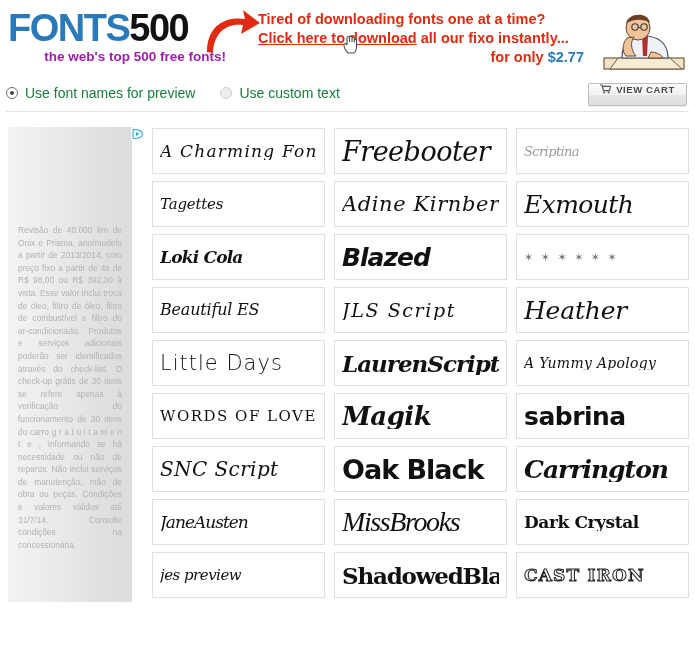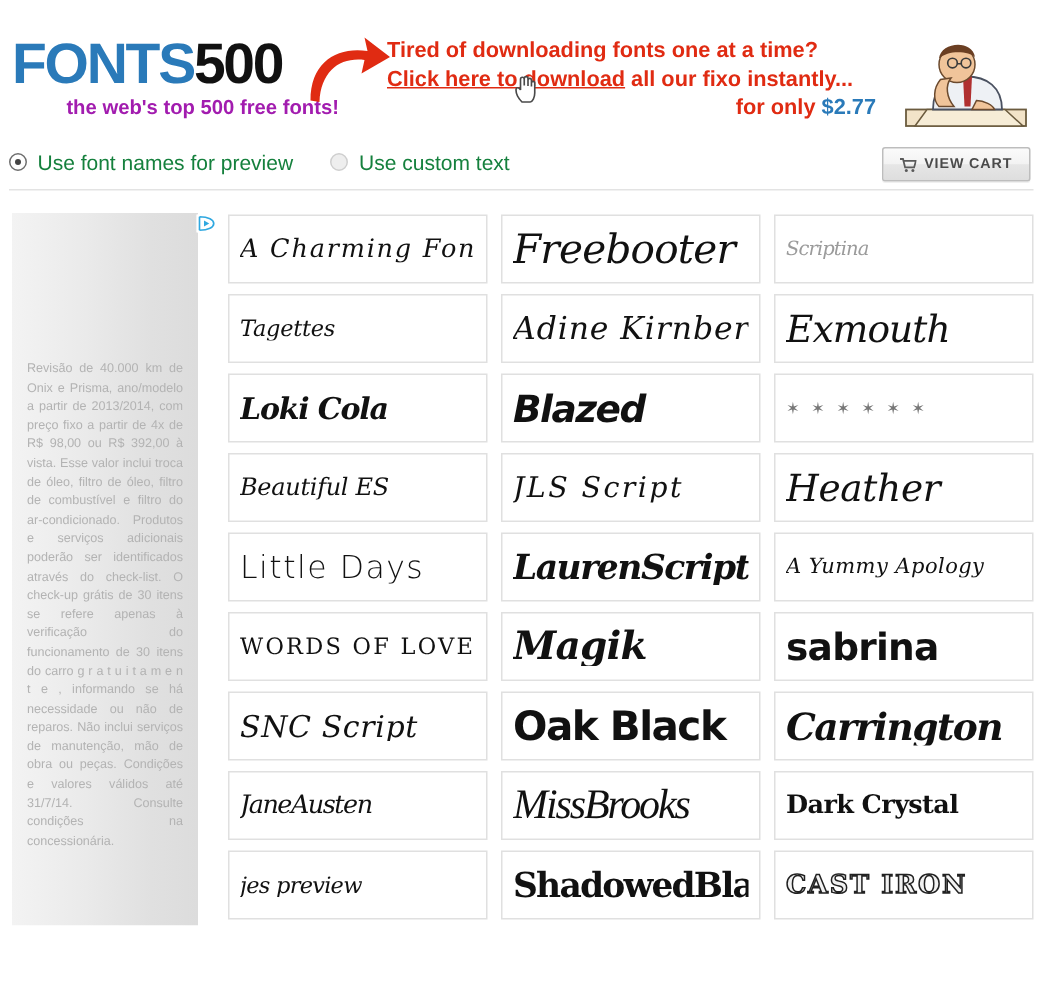--- a/index.html
+++ b/index.html
@@ -7,21 +7,20 @@
     padding: 0;
     background: #ffffff;
     font-family: "Liberation Sans", sans-serif;
   }
   #page {
     position: relative;
     width: 695px;
     height: 602px;
     overflow: hidden;
     background: #ffffff;
-    margin-top: 15px;
   }
 
   
   #header {
     position: absolute;
     left: 0; top: 0;
     width: 695px;
     height: 76px;
   }
   #logo-block {
@@ -91,21 +90,21 @@
 
   
   #view-cart-btn {
     position: absolute;
     right: 8px; top: 83px;
     width: 97px; height: 21px;
     border: 1px solid #bdbdbd;
     border-radius: 2px;
     background: linear-gradient(to bottom,#fbfbfb 0%,#f2f2f2 50%,#e6e6e6 51%,#dedede 100%);
     display: flex;
-    align-items: center;
+    align-items: flex-start;
     justify-content: center;
     gap: 5px;
     cursor: pointer;
     box-shadow: 0 1px 0 rgba(0,0,0,.06);
   }
   #view-cart-label {
     font-size: 9.5px;
     font-weight: bold;
     letter-spacing: .6px;
     color: #4a4a4a;
@@ -220,21 +219,21 @@
     overflow: hidden;
   }
 
   
   .s-charming   { font-family:"DejaVu Serif",serif; font-style:italic; font-size:17px; letter-spacing:1.2px; font-weight:400; }
   .s-freebooter { font-family:"DejaVu Serif",serif; font-style:italic; font-size:27px; letter-spacing:-.5px; }
   .s-scriptina  { font-family:"DejaVu Serif",serif; font-style:italic; font-size:13px; color:#9b9b9b; letter-spacing:-.6px; }
   .s-tagettes   { font-family:"DejaVu Serif",serif; font-style:italic; font-size:15px; letter-spacing:-.2px; }
   .s-adine      { font-family:"DejaVu Serif",serif; font-style:italic; font-size:21px; letter-spacing:.6px; }
   .s-exmouth    { font-family:"DejaVu Serif",serif; font-style:italic; font-size:25px; letter-spacing:-.6px; }
-  .s-loki       { font-family:"DejaVu Serif",serif; font-style:italic; font-weight:bold; font-size:20px; letter-spacing:-.8px; }
+  .s-loki       { font-family:"DejaVu Serif",serif; font-style:italic; font-weight:bold; font-size:17px; letter-spacing:-.8px; }
   .s-blazed     { font-family:"DejaVu Sans",sans-serif; font-style:italic; font-weight:bold; font-size:25px; letter-spacing:-1px; }
   .s-cherubs    { font-family:"DejaVu Sans",sans-serif; font-size:11px; color:#777; letter-spacing:2px; }
   .s-beautiful  { font-family:"DejaVu Serif",serif; font-style:italic; font-size:16px; letter-spacing:-.2px; }
   .s-jls        { font-family:"DejaVu Serif",serif; font-style:italic; font-size:19px; letter-spacing:1.6px; }
   .s-heather    { font-family:"DejaVu Serif",serif; font-style:italic; font-size:25px; letter-spacing:-.2px; }
   .s-little     { font-family:"DejaVu Sans",sans-serif; font-size:21px; letter-spacing:1px; font-weight:300; }
   .s-lauren     { font-family:"DejaVu Serif",serif; font-style:italic; font-weight:bold; font-size:23px; letter-spacing:-1px; }
   .s-yummy      { font-family:"DejaVu Serif",serif; font-style:italic; font-size:14px; letter-spacing:.3px; }
   .s-words      { font-family:"DejaVu Serif",serif; font-size:15px; letter-spacing:1.5px; }
   .s-magik      { font-family:"DejaVu Serif",serif; font-style:italic; font-weight:bold; font-size:26px; letter-spacing:-.5px; }

